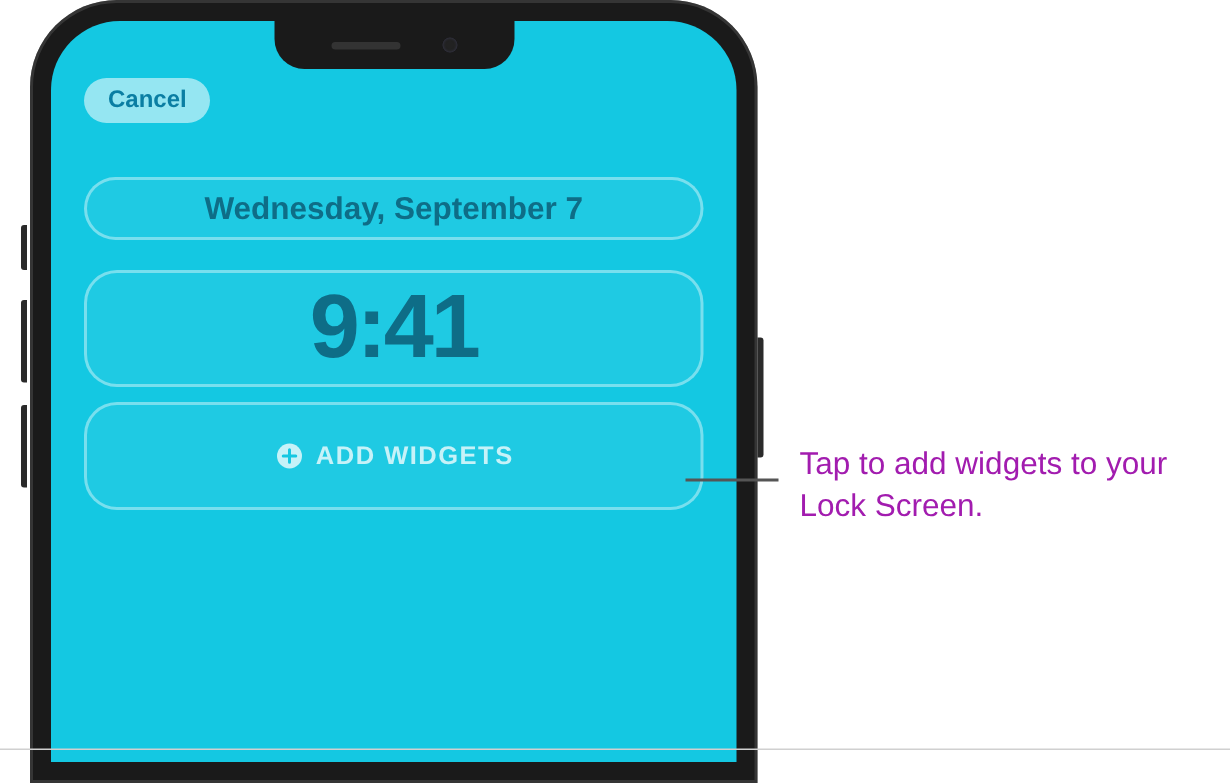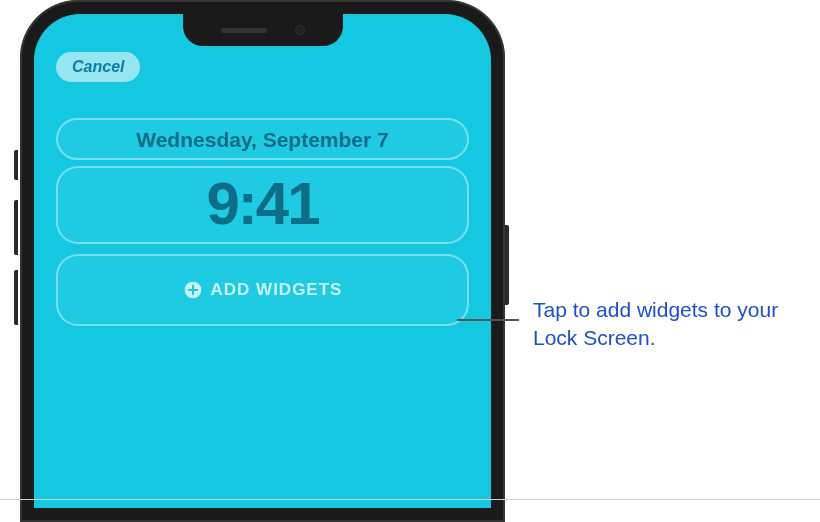--- a/index.html
+++ b/index.html
@@ -82,41 +82,40 @@
     }
     .pill-btn {
       background: rgba(255,255,255,0.55);
       color: #0a7ea3;
       font-size: 16px;
       font-weight: 600;
       padding: 6px 16px;
       border-radius: 18px;
       border: none;
       cursor: pointer;
-      font-style: italic;
     }
     .done-btn {
       background: rgba(255,255,255,0.92);
       font-weight: 700;
     }
     .content {
       position: absolute;
       top: 104px;
       left: 22px;
       right: 22px;
     }
     .outlined-box {
       border: 2px solid rgba(255,255,255,0.4);
       border-radius: 22px;
       background: rgba(255,255,255,0.05);
     }
     .date-box {
       text-align: center;
       padding: 8px 0 6px 0;
-      margin-bottom: 6px;
+      margin-bottom: 20px;
     }
     .date-text {
       color: #0e6d87;
       font-size: 21px;
       font-weight: 600;
     }
     .time-box {
       text-align: center;
       padding: 6px 0 8px 0;
       margin-bottom: 10px;
@@ -155,21 +154,21 @@
       top: 319px;
       width: 62px;
       height: 2px;
       background: #555;
     }
     .callout-text {
       position: absolute;
       left: 533px;
       top: 296px;
       width: 275px;
-      color: #1d4ed8;
+      color: #a21caf;
       font-size: 21px;
       line-height: 1.35;
     }
     .ground-line {
       position: absolute;
       left: 0;
       right: 0;
       bottom: 22px;
       height: 1px;
       background: #d0d0d0;

